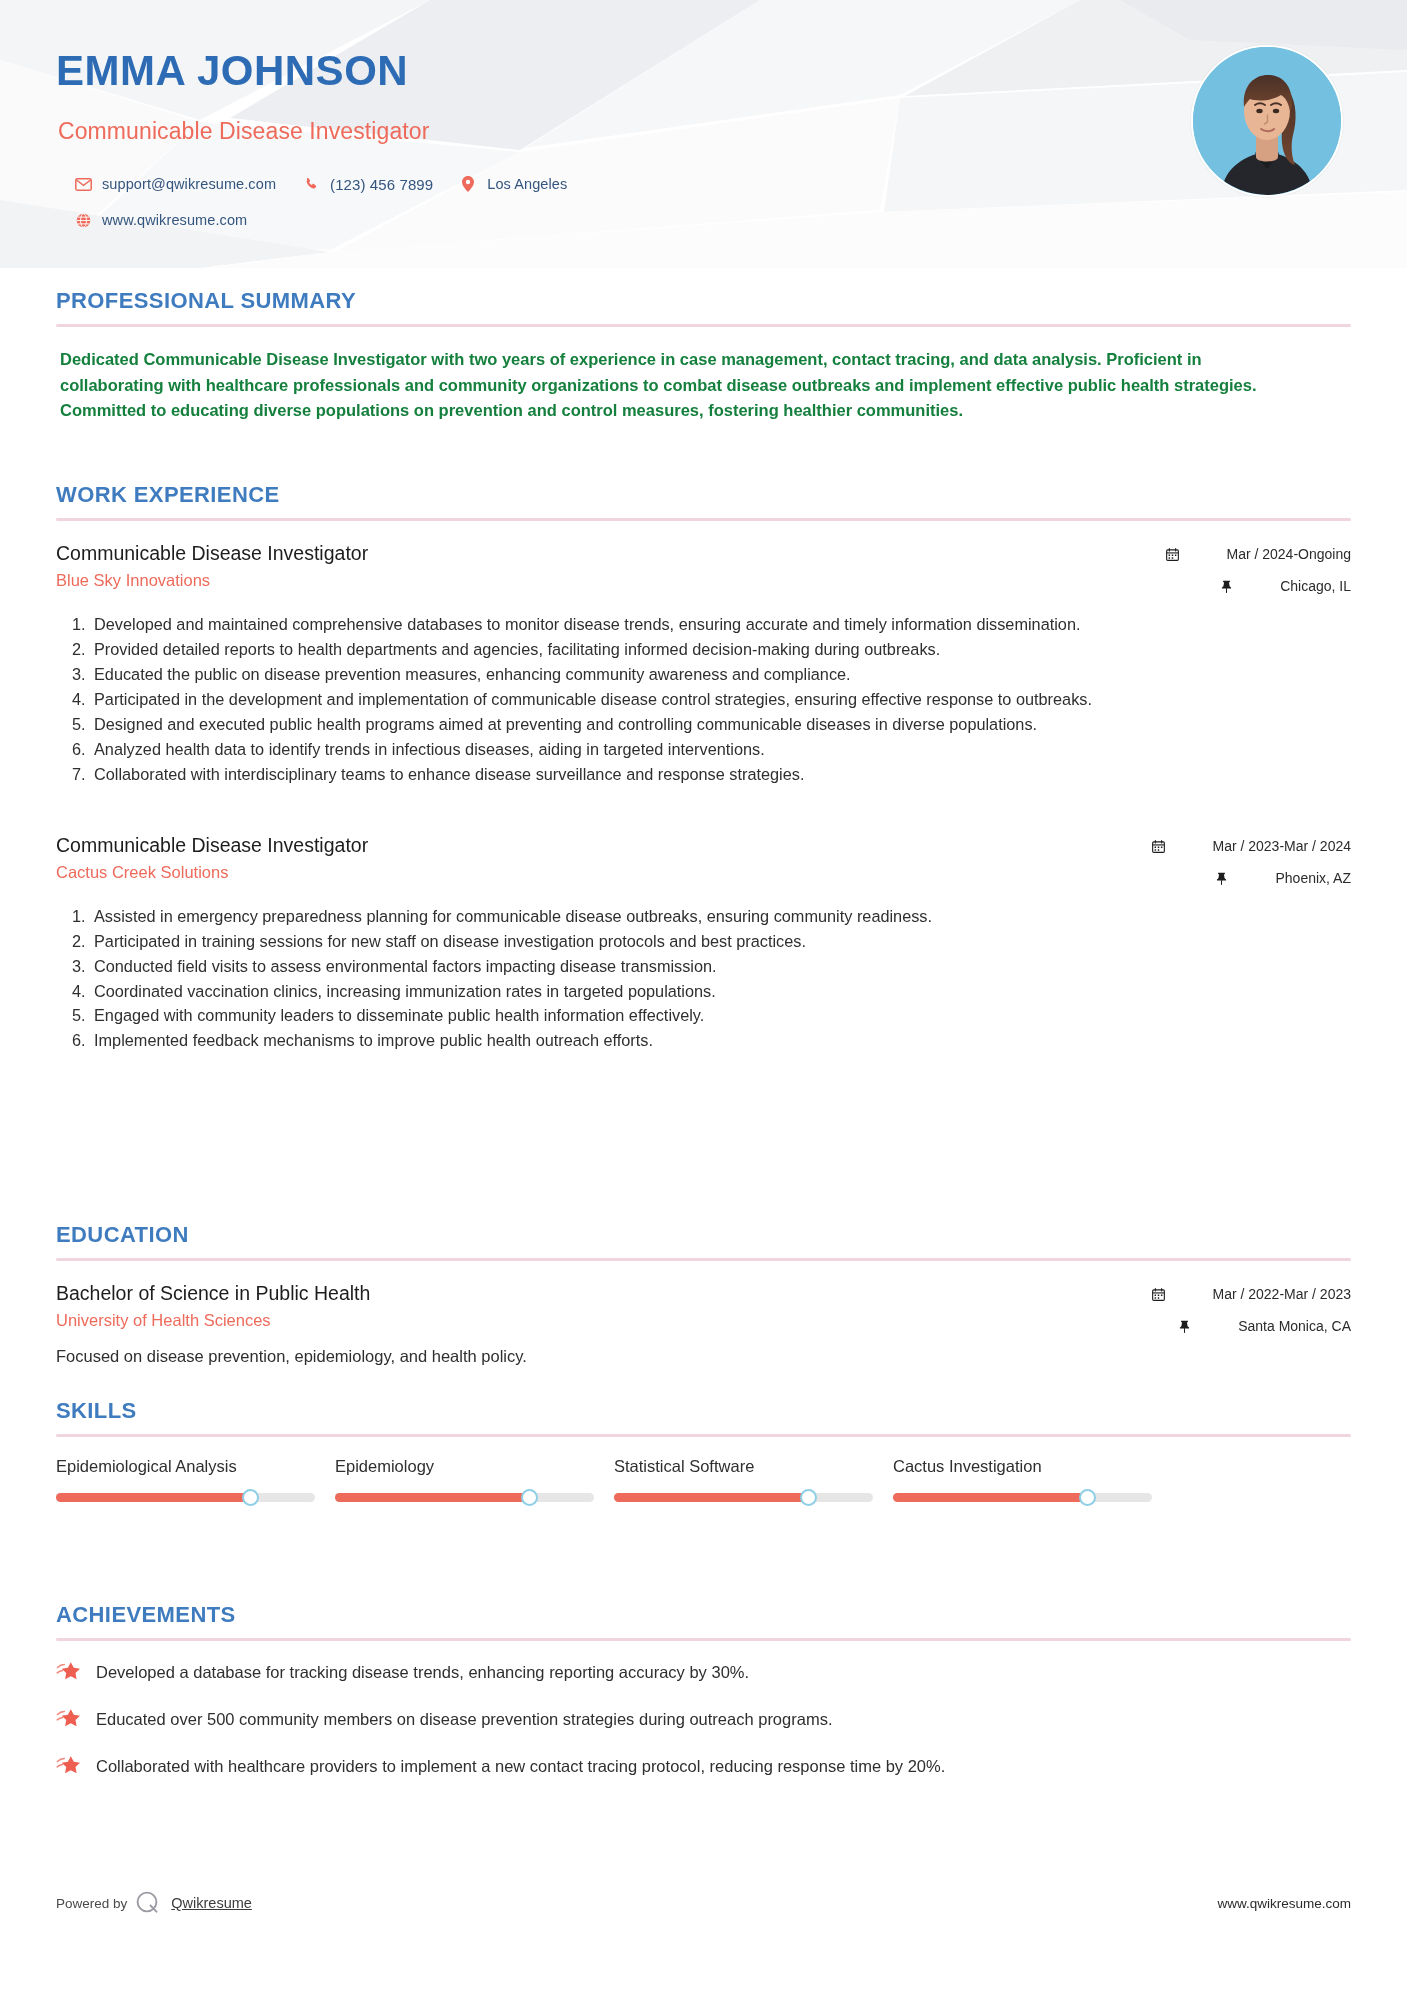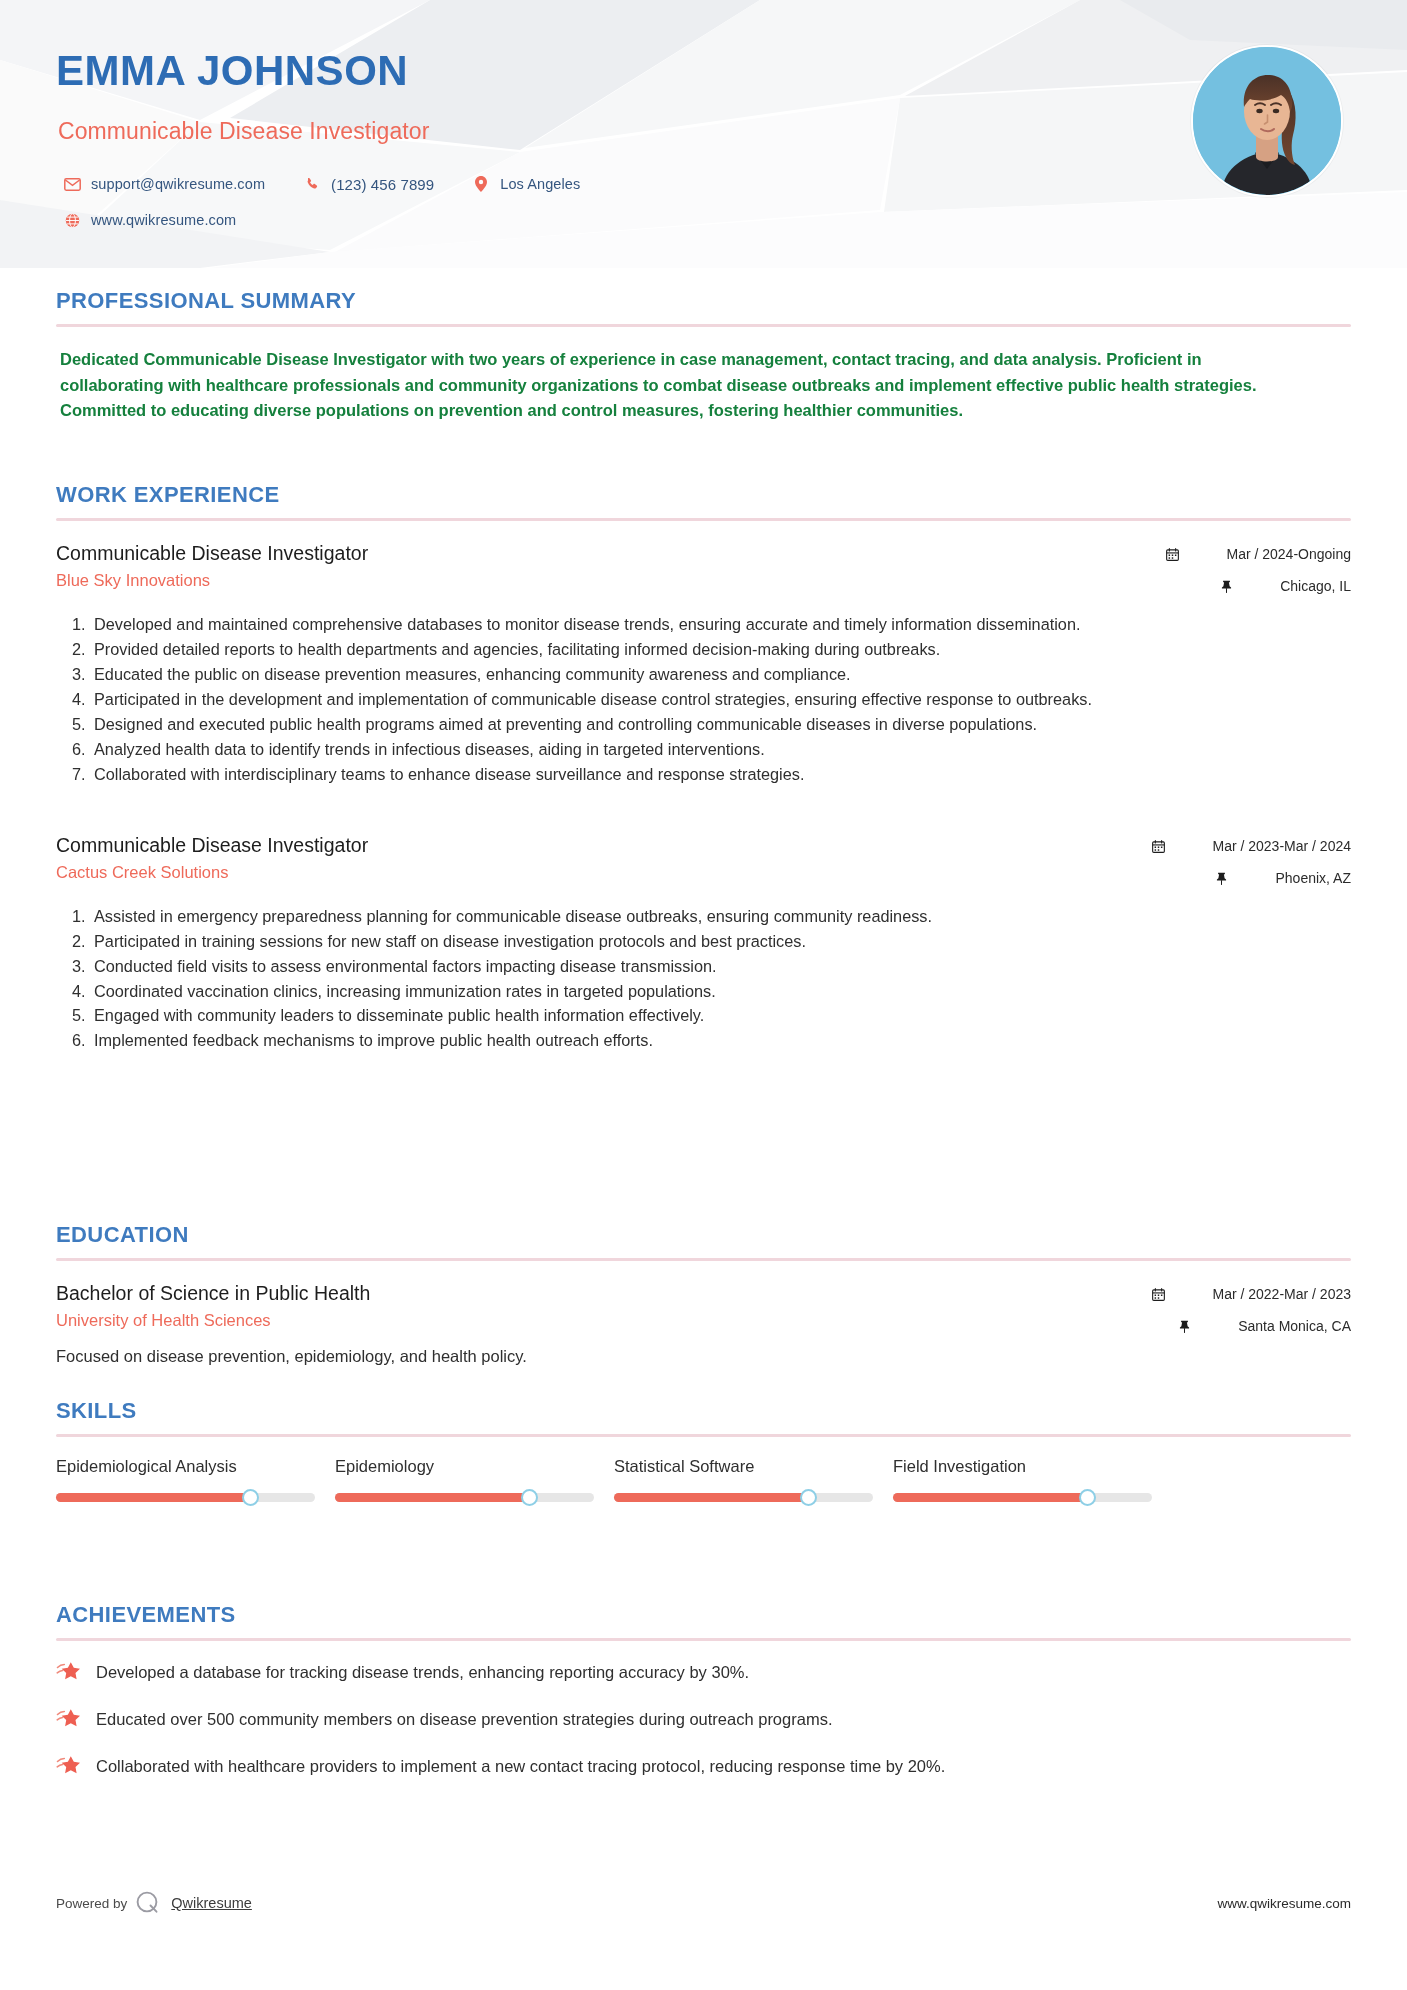--- a/index.html
+++ b/index.html
@@ -56,24 +56,24 @@
     position: absolute;
     left: 58px;
     top: 118px;
     font-size: 23px;
     color: #ee6a5a;
     letter-spacing: 0.1px;
   }
 
   .contact-row {
     position: absolute;
-    left: 63px;
-    display: flex;
-    align-items: center;
-    gap: 12px;
+    left: 74px;
+    display: flex;
+    align-items: center;
+    gap: 0px;
   }
   .contact-row.row1 { top: 175px; }
   .contact-row.row2 { top: 211px; }
 
   .contact-item {
     display: flex;
     align-items: center;
     margin-right: 26px;
   }
   .contact-item .ci-icon {
@@ -564,21 +564,21 @@
         </div>
       </div>
       <div class="skill">
         <div class="skill-name">Statistical Software</div>
         <div class="skill-bar">
           <div class="skill-fill" style="width: 75%;"></div>
           <div class="skill-knob" style="left: 75%;"></div>
         </div>
       </div>
       <div class="skill">
-        <div class="skill-name">Field Investigation</div>
+        <div class="skill-name">Cactus Investigation</div>
         <div class="skill-bar">
           <div class="skill-fill" style="width: 75%;"></div>
           <div class="skill-knob" style="left: 75%;"></div>
         </div>
       </div>
     </div>
   </div>
 
   <div class="section" style="top:1602px;">
     <div class="section-title">ACHIEVEMENTS</div>

